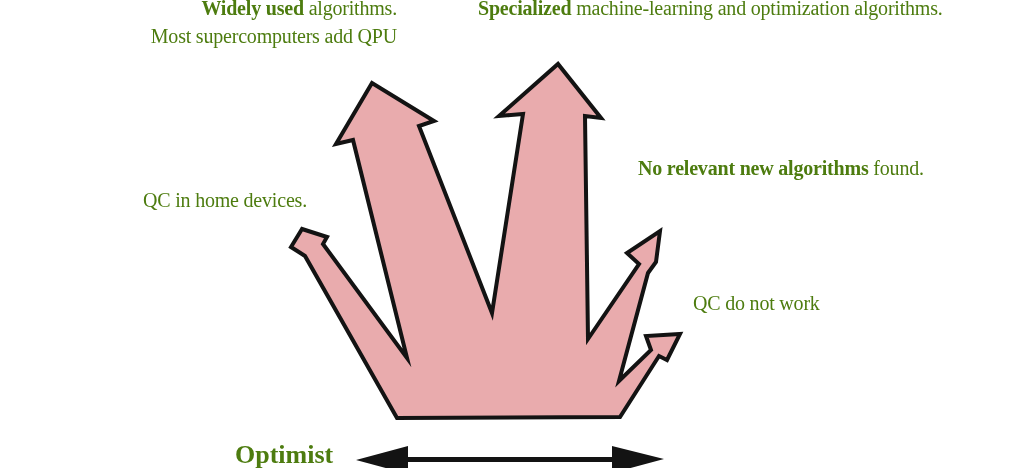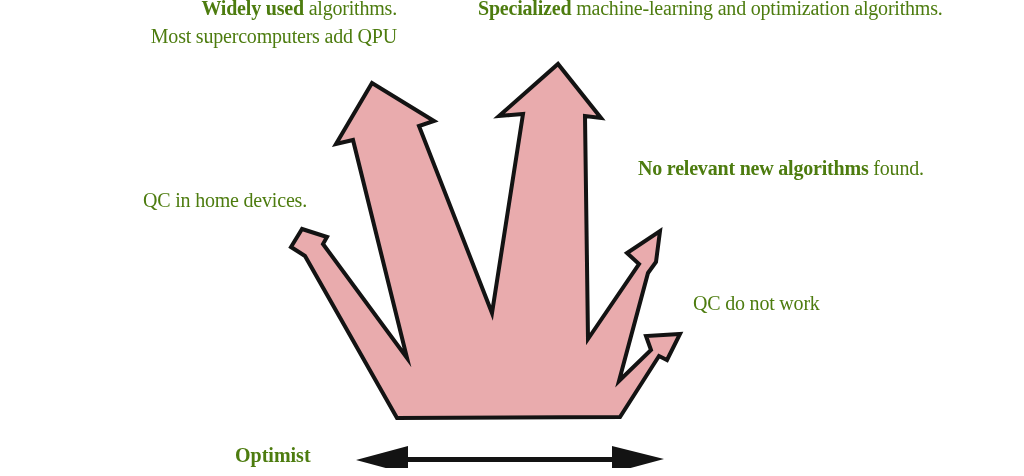--- a/index.html
+++ b/index.html
@@ -22,21 +22,21 @@
     font-size: 20px;
     line-height: 28px;
     letter-spacing: -0.2px;
     white-space: nowrap;
   }
   .ann b { font-weight: bold; }
   .ann.align-right { text-align: right; }
   .axis-label {
     position: absolute;
     font-weight: bold;
-    font-size: 20px;
+    font-size: 26px;
     line-height: 30px;
     white-space: nowrap;
   }
 </style>
 </head>
 <body>
 
 <div class="canvas">
 
   <svg class="figure-svg" viewBox="0 0 1024 476">

